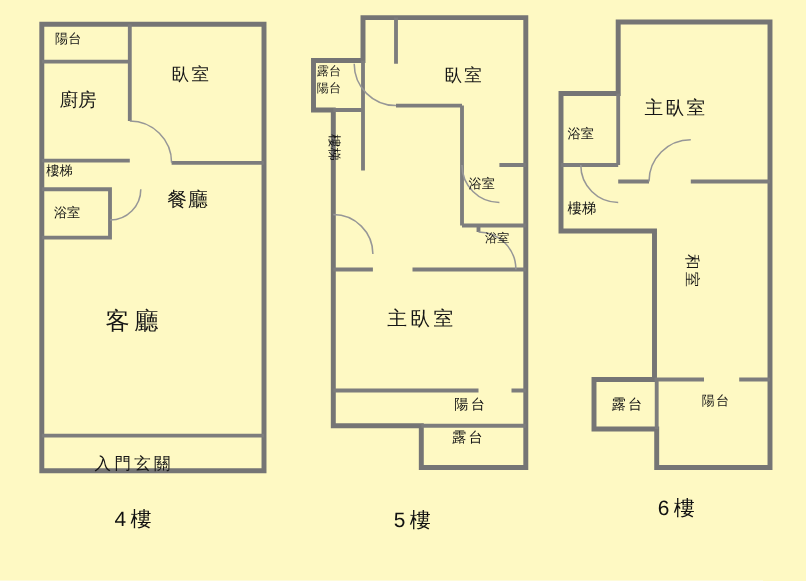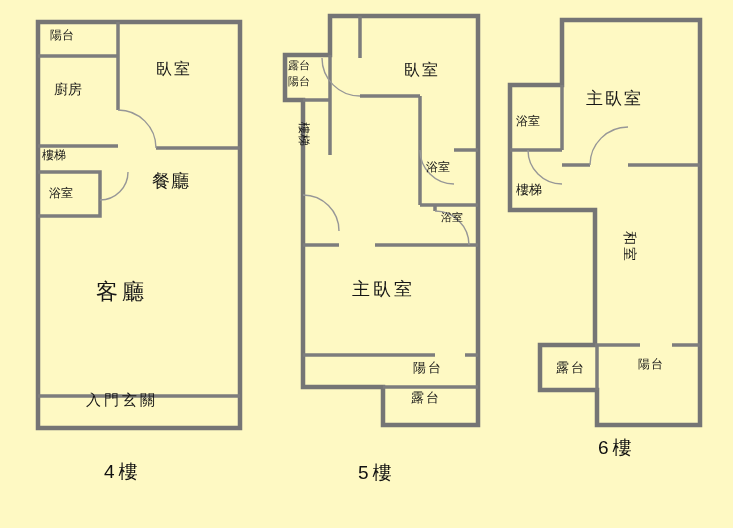--- a/index.html
+++ b/index.html
@@ -51,40 +51,40 @@
 
     <g>
       <path class="outer" d="M562,20 H700 V425 H597 V390 H540 V345 H595 V210 H510 V85 H562 Z"></path>
       <path class="inner" d="M510,150 H562 M562,85 V150 M562,165 H590 M628,165 H700 M595,345 H640 M672,345 H700 M597,345 V390"></path>
       <path class="arc" d="M562,184 A34,34 0 0 1 528,150 M590,165 A38,38 0 0 1 628,127"></path>
     </g>
   </svg>
 
   <div class="lbl" style="left:50px;top:29px;font-size:12px">陽台</div>
   <div class="lbl" style="left:156px;top:60px;font-size:16px;letter-spacing:2px">臥室</div>
-  <div class="lbl" style="left:54px;top:82px;font-size:14px">廚房</div>
+  <div class="lbl" style="left:54px;top:82px;font-size:17px">廚房</div>
   <div class="lbl" style="left:42px;top:149px;font-size:12px">樓梯</div>
   <div class="lbl" style="left:49px;top:187px;font-size:12px">浴室</div>
   <div class="lbl" style="left:152px;top:172px;font-size:18px;letter-spacing:1px">餐廳</div>
   <div class="lbl" style="left:96px;top:280px;font-size:22px;letter-spacing:4px">客廳</div>
-  <div class="lbl" style="left:86px;top:392px;font-size:15px;letter-spacing:3px">入門玄關</div>
+  <div class="lbl" style="left:86px;top:414px;font-size:15px;letter-spacing:3px">入門玄關</div>
   <div class="caption" style="left:104px;top:459px">4樓</div>
 
   <div class="lbl" style="left:288px;top:59px;font-size:11px">露台</div>
   <div class="lbl" style="left:288px;top:75px;font-size:11px">陽台</div>
   <div class="lbl" style="left:404px;top:61px;font-size:16px;letter-spacing:2px">臥室</div>
   <div class="lbl rot" style="left:303px;top:134px;font-size:12px">樓梯</div>
   <div class="lbl" style="left:426px;top:161px;font-size:12px">浴室</div>
   <div class="lbl" style="left:441px;top:211px;font-size:11px">浴室</div>
   <div class="lbl" style="left:352px;top:280px;font-size:18px;letter-spacing:3px">主臥室</div>
   <div class="lbl" style="left:413px;top:361px;font-size:13px;letter-spacing:2px">陽台</div>
   <div class="lbl" style="left:411px;top:391px;font-size:13px;letter-spacing:2px">露台</div>
   <div class="caption" style="left:358px;top:460px">5樓</div>
 
   <div class="lbl" style="left:516px;top:115px;font-size:12px">浴室</div>
   <div class="lbl" style="left:586px;top:90px;font-size:17px;letter-spacing:2px">主臥室</div>
   <div class="lbl" style="left:516px;top:183px;font-size:13px">樓梯</div>
   <div class="lbl rot" style="left:629px;top:247px;font-size:14px;letter-spacing:2px">和室</div>
   <div class="lbl" style="left:556px;top:361px;font-size:13px;letter-spacing:2px">露台</div>
   <div class="lbl" style="left:638px;top:358px;font-size:12px;letter-spacing:1px">陽台</div>
-  <div class="caption" style="left:598px;top:435px">6樓</div>
+  <div class="caption" style="left:598px;top:449px">6樓</div>
 
 </div>
 
 </body></html>

